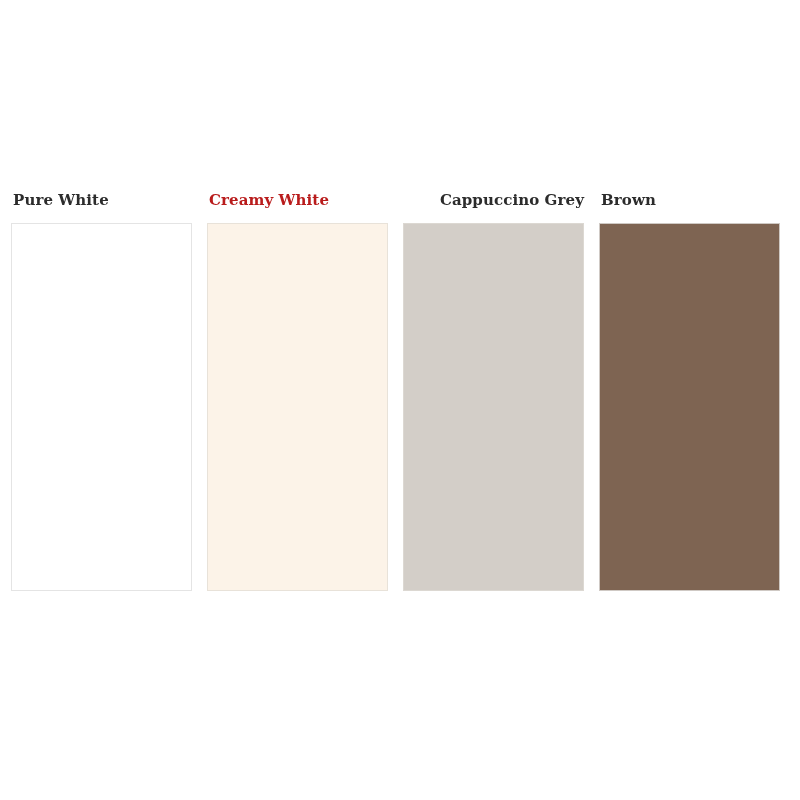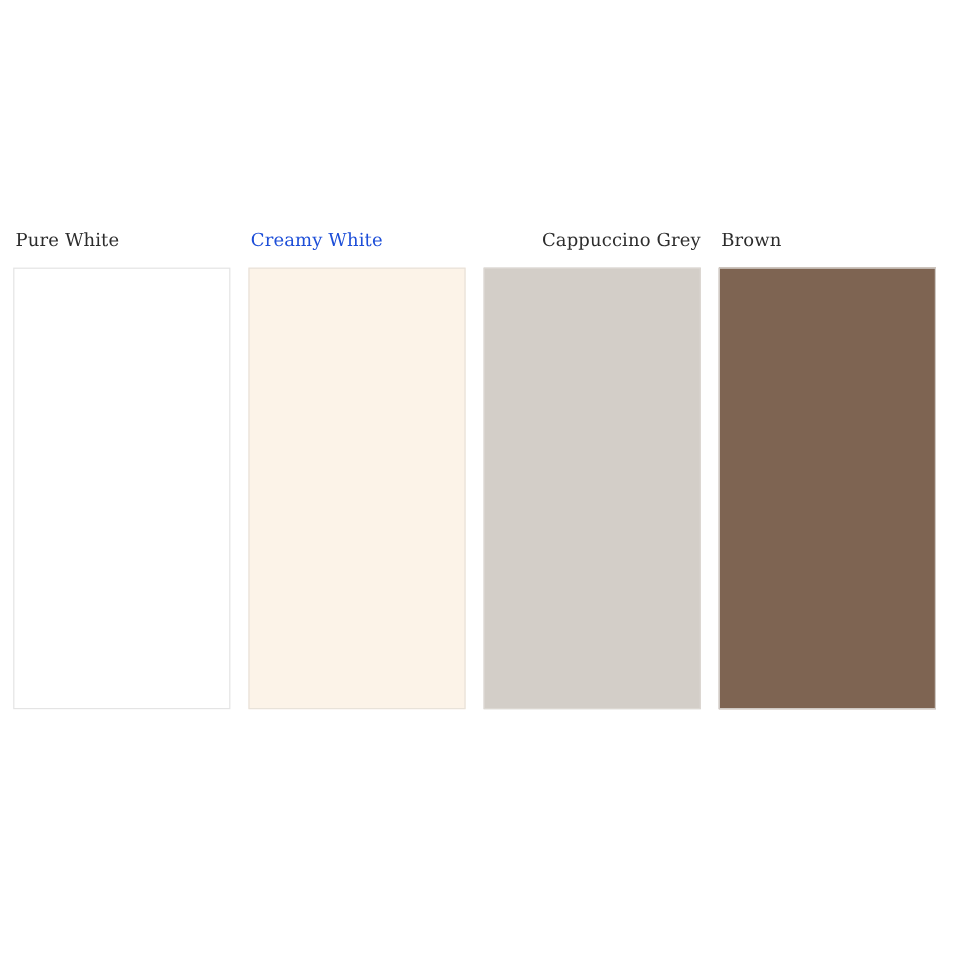--- a/index.html
+++ b/index.html
@@ -44,21 +44,21 @@
     margin-right: 15px;
   }
   .swatch-cell:last-child {
     margin-right: 0;
   }
 
   .swatch-label {
     font-family: "DejaVu Serif", "Liberation Serif", serif;
     font-size: 15px;
     line-height: 20px;
-    font-weight: 400;
+    font-weight: 700;
     color: #2c2c2c;
     letter-spacing: 0.1px;
     white-space: nowrap;
     padding-left: 2px;
     height: 22px;
     margin-bottom: 11px;
     -webkit-font-smoothing: antialiased;
   }
 
   .swatch-chip {
@@ -75,21 +75,21 @@
 <div id="swatch-board">
 
   <div id="swatch-row">
 
     <div class="swatch-cell">
       <div class="swatch-label" style="color: rgb(44, 44, 44);">Pure White</div>
       <div class="swatch-chip" style="background-color: rgb(255, 255, 255); border-color: rgb(228, 228, 228);"></div>
     </div>
 
     <div class="swatch-cell">
-      <div class="swatch-label" style="color: #1d4ed8;">Creamy White</div>
+      <div class="swatch-label" style="color: #b91c1c;">Creamy White</div>
       <div class="swatch-chip" style="background-color: rgb(252, 243, 232); border-color: rgb(232, 226, 217);"></div>
     </div>
 
     <div class="swatch-cell">
       <div class="swatch-label" style="color: rgb(44, 44, 44); text-align: right;">Cappuccino Grey</div>
       <div class="swatch-chip" style="background-color: rgb(211, 206, 200); border-color: rgb(220, 216, 210);"></div>
     </div>
 
     <div class="swatch-cell">
       <div class="swatch-label" style="color: rgb(44, 44, 44);">Brown</div>

